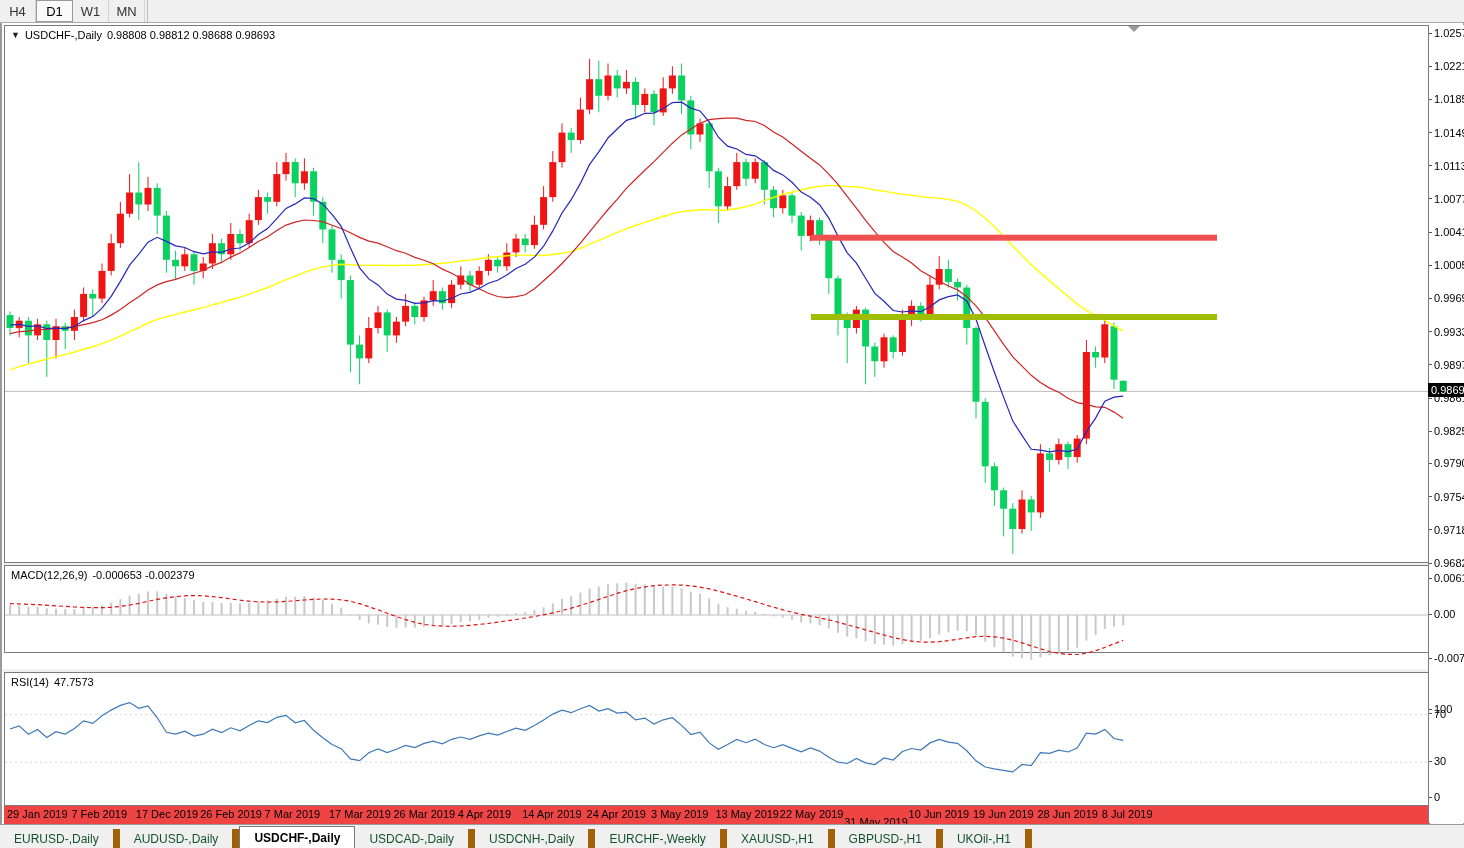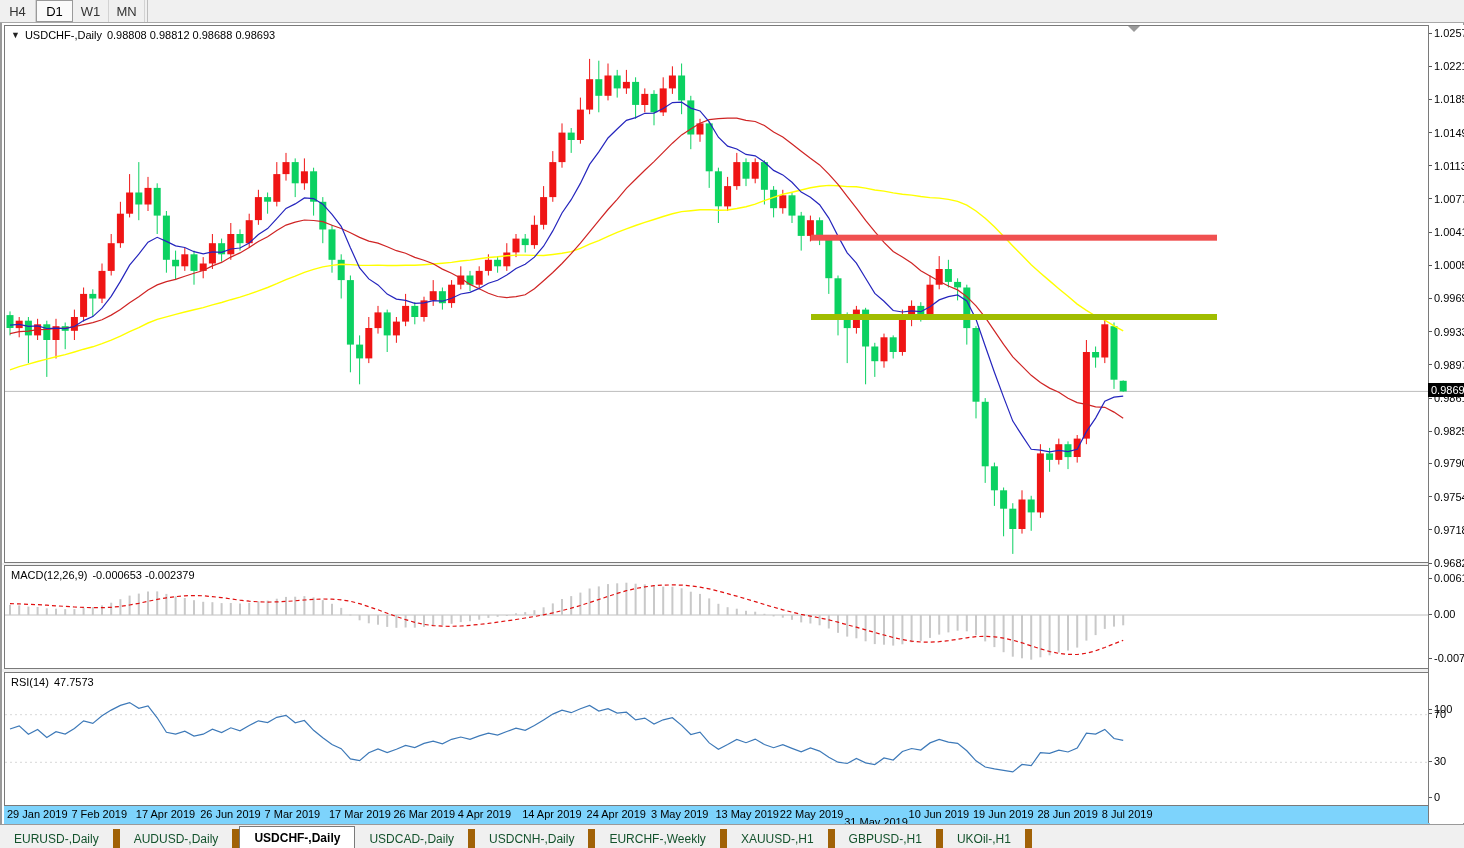--- a/index.html
+++ b/index.html
@@ -27,21 +27,21 @@
   .axiscol{position:absolute;left:1428px;top:25px;width:36px;height:798px;background:#fff;
     border-left:1px solid #7a7a7a;box-sizing:border-box;}
   .tick{position:absolute;left:0;width:36px;font-size:11px;color:#000;display:flex;align-items:center;height:12px;}
   .tick .dash{width:3px;height:1px;background:#555;margin-right:2px;flex:0 0 auto;}
   .pricetag{position:absolute;left:1428px;width:36px;height:14px;background:#000;color:#fff;
     font-size:11px;display:flex;align-items:center;padding-left:3px;box-sizing:border-box;z-index:8;}
   
   .shiftmark{position:absolute;width:0;height:0;border-left:6px solid transparent;
     border-right:6px solid transparent;border-top:6px solid #9a9a9a;z-index:6;}
   
-  .dateaxis{position:absolute;left:2px;top:805px;width:1426px;height:18px;background:#7dd3fc;}
+  .dateaxis{position:absolute;left:2px;top:805px;width:1426px;height:18px;background:#ef4444;}
   .datelabel{position:absolute;top:2px;font-size:11px;color:#000;white-space:nowrap;}
   
   .tabbar{position:absolute;left:0;top:824px;width:1464px;height:24px;background:#f0f0f0;
     border-top:1px solid #9a9a9a;display:flex;align-items:flex-end;}
   .tab{height:20px;padding:0 14px;display:flex;align-items:center;font-size:12px;color:#14532d;
     border-right:7px solid #a16207;cursor:pointer;white-space:nowrap;}
   .tab.active{background:#fff;border:1px solid #7a7a7a;border-bottom:none;color:#000;
     font-weight:bold;height:22px;}
 </style>
 </head>
@@ -317,21 +317,21 @@
           <polyline points="5,307.6 14.2,305.7 23.4,305.1 32.599999999999994,303.6 41.8,303.5 51,302.4 60.199999999999996,302.0 69.39999999999999,300.7 78.6,298.7 87.8,296.6 97,293.7 106.19999999999999,289.1 115.39999999999999,283.6 124.6,276.7 133.79999999999998,270.8 143,263.9 152.2,258.9 161.39999999999998,255.7 170.6,253.4 179.79999999999998,250.2 189,247.3 198.2,244.5 207.39999999999998,239.9 216.6,236.4 225.79999999999998,231.1 234.99999999999997,226.9 244.2,221.4 253.39999999999998,215.4 262.59999999999997,210.8 271.79999999999995,204.6 281,199.1 290.2,196.1 299.4,194.0 308.59999999999997,194.5 317.79999999999995,195.7 327,199.3 336.2,202.5 345.4,206.8 354.59999999999997,211.4 363.79999999999995,215.1 373,217.1 382.2,220.7 391.4,224.7 400.59999999999997,227.2 409.79999999999995,231.4 418.99999999999994,234.2 428.2,237.8 437.4,243.1 446.59999999999997,247.2 455.79999999999995,252.3 464.99999999999994,258.4 474.2,262.8 483.4,267.2 492.59999999999997,270.5 501.79999999999995,271.6 510.99999999999994,270.6 520.1999999999999,268.8 529.4,262.8 538.5999999999999,254.7 547.8,246.5 557,237.5 566.1999999999999,227.7 575.4,217.1 584.5999999999999,205.8 593.8,194.7 603,183.5 612.1999999999999,173.3 621.4,162.3 630.5999999999999,153.3 639.8,144.2 649,135.6 658.1999999999999,126.4 667.4,117.2 676.5999999999999,108.9 685.8,103.0 695,97.3 704.1999999999999,93.6 713.4,92.7 722.5999999999999,92.1 731.8,92.1 741,94.4 750.1999999999999,95.5 759.4,99.5 768.5999999999999,106.0 777.8,111.0 786.9999999999999,118.0 796.1999999999999,125.3 805.4,132.3 814.5999999999999,138.9 823.8,148.2 832.9999999999999,158.4 842.1999999999999,170.4 851.4,182.1 860.5999999999999,194.4 869.8,205.7 878.9999999999999,216.4 888.1999999999999,225.4 897.4,231.1 906.5999999999999,237.1 915.8,244.7 924.9999999999999,250.0 934.1999999999999,255.3 943.4,260.0 952.5999999999999,263.9 961.8,270.6 970.9999999999999,279.9 980.1999999999999,291.4 989.4,304.9 998.5999999999999,318.4 1007.8,330.9 1016.9999999999999,340.1 1026.1999999999998,349.3 1035.3999999999999,356.5 1044.6,362.1 1053.8,366.3 1063,372.3 1072.1999999999998,376.6 1081.3999999999999,378.3 1090.6,380.8 1099.8,381.3 1109,386.1 1118.1999999999998,392.2 " fill="none" stroke="#cf2424" stroke-width="1.2"></polyline>
           <polyline points="5,299.1 14.2,298.3 23.4,300.3 32.599999999999994,299.9 41.8,302.5 51,302.1 60.199999999999996,302.6 69.39999999999999,300.5 78.6,294.6 87.8,290.6 97,282.2 106.19999999999999,270.4 115.39999999999999,255.4 124.6,239.2 133.79999999999998,228.2 143,216.1 152.2,211.3 161.39999999999998,215.4 170.6,219.9 179.79999999999998,221.5 189,225.7 198.2,227.9 207.39999999999998,225.9 216.6,226.4 225.79999999999998,223.0 234.99999999999997,222.0 244.2,216.9 253.39999999999998,208.6 262.59999999999997,202.6 271.79999999999995,192.7 281,182.4 290.2,177.9 299.4,171.9 308.59999999999997,172.6 317.79999999999995,178.2 327,188.3 336.2,200.3 345.4,221.8 354.59999999999997,241.9 363.79999999999995,252.9 373,258.9 382.2,268.1 391.4,273.1 400.59999999999997,274.4 409.79999999999995,277.4 418.99999999999994,276.8 428.2,274.7 437.4,275.2 446.59999999999997,272.2 455.79999999999995,268.0 464.99999999999994,266.3 474.2,262.4 483.4,257.2 492.59999999999997,254.2 501.79999999999995,249.1 510.99999999999994,242.5 520.1999999999999,238.2 529.4,231.1 538.5999999999999,220.2 547.8,204.9 557,187.0 566.1999999999999,173.7 575.4,157.4 584.5999999999999,138.4 593.8,125.9 603,112.0 612.1999999999999,103.0 621.4,94.4 630.5999999999999,91.6 639.8,87.3 649,87.1 658.1999999999999,82.6 667.4,76.6 676.5999999999999,76.2 685.8,82.1 695,84.9 704.1999999999999,95.9 713.4,111.2 722.5999999999999,120.1 731.8,123.0 741,128.4 750.1999999999999,129.8 759.4,136.0 768.5999999999999,144.4 777.8,148.9 786.9999999999999,156.3 796.1999999999999,166.1 805.4,171.2 814.5999999999999,178.7 823.8,192.1 832.9999999999999,210.1 842.1999999999999,226.8 851.4,237.1 860.5999999999999,252.3 869.8,267.4 878.9999999999999,275.3 888.1999999999999,284.5 897.4,286.0 906.5999999999999,284.9 915.8,285.7 924.9999999999999,280.8 934.1999999999999,273.9 943.4,270.7 952.5999999999999,269.0 961.8,275.0 970.9999999999999,293.3 980.1999999999999,320.0 989.4,346.3 998.5999999999999,371.1 1007.8,395.1 1016.9999999999999,409.3 1026.1999999999998,423.3 1035.3999999999999,424.1 1044.6,425.8 1053.8,424.4 1063,425.7 1072.1999999999998,423.3 1081.3999999999999,405.6 1090.6,392.1 1099.8,375.1 1109,371.2 1118.1999999999998,370.1 " fill="none" stroke="#2525bd" stroke-width="1.2"></polyline>
           <rect x="806" y="208.7" width="406" height="6" fill="#f05050"></rect>
           <rect x="806" y="288.0" width="406" height="6" fill="#a0bd00"></rect>
         </svg>
       </div>
     <div class="shiftmark" style="left:1126px;top:3px;"></div>
 
     <div class="sep" style="top:540px;height:2px;"></div>
 
-    <div class="pane" id="macdPane" style="left:2px;top:542px;width:1426px;height:104px;">
+    <div class="pane" id="macdPane" style="left:2px;top:542px;width:1426px;height:88px;">
       <div class="pane-label">
         <span>MACD(12,26,9)</span><span class="vals">-0.000653 -0.002379</span>
       </div>
     <svg width="1424" height="102">
           <line x1="0" x2="1424" y1="49" y2="49" stroke="#c0c0c0" stroke-width="1"></line>
           <rect x="4.0" y="38.9" width="2" height="10.1" fill="#c9c9c9"></rect>
           <rect x="13.2" y="39.4" width="2" height="9.6" fill="#c9c9c9"></rect>
           <rect x="22.4" y="40.6" width="2" height="8.4" fill="#c9c9c9"></rect>
           <rect x="31.6" y="41.0" width="2" height="8.0" fill="#c9c9c9"></rect>
           <rect x="40.8" y="42.3" width="2" height="6.7" fill="#c9c9c9"></rect>
@@ -465,22 +465,22 @@
     <svg width="1424" height="131">
           <line x1="0" x2="1424" y1="41.7" y2="41.7" stroke="#d8d8d8" stroke-width="1" stroke-dasharray="2 3"></line>
           <line x1="0" x2="1424" y1="89.3" y2="89.3" stroke="#d8d8d8" stroke-width="1" stroke-dasharray="2 3"></line>
           <polyline points="5,56.0 14.2,52.9 23.4,61.3 32.599999999999994,56.5 41.8,64.5 51,58.7 60.199999999999996,61.0 69.39999999999999,55.5 78.6,47.9 87.8,50.4 97,42.8 106.19999999999999,37.1 115.39999999999999,32.4 124.6,29.6 133.79999999999998,35.3 143,32.9 152.2,44.8 161.39999999999998,59.3 170.6,61.1 179.79999999999998,58.2 189,63.1 198.2,61.2 207.39999999999998,56.2 216.6,59.6 225.79999999999998,54.8 234.99999999999997,57.8 244.2,52.5 253.39999999999998,47.8 262.59999999999997,49.5 271.79999999999995,44.3 281,42.3 290.2,49.8 299.4,47.5 308.59999999999997,57.3 317.79999999999995,64.7 327,71.6 336.2,75.7 345.4,85.9 354.59999999999997,87.7 363.79999999999995,79.7 373,75.9 382.2,79.6 391.4,76.2 400.59999999999997,72.5 409.79999999999995,74.5 418.99999999999994,70.4 428.2,68.2 437.4,70.8 446.59999999999997,66.3 455.79999999999995,64.0 464.99999999999994,66.4 474.2,62.9 483.4,60.2 492.59999999999997,62.1 501.79999999999995,58.5 510.99999999999994,55.2 520.1999999999999,57.4 529.4,52.5 538.5999999999999,46.9 547.8,41.1 557,37.1 566.1999999999999,39.7 575.4,35.7 584.5999999999999,32.4 593.8,38.1 603,35.7 612.1999999999999,40.1 621.4,39.2 630.5999999999999,46.9 639.8,45.1 649,51.0 658.1999999999999,46.8 667.4,44.7 676.5999999999999,52.4 685.8,61.5 695,59.2 704.1999999999999,69.9 713.4,76.2 722.5999999999999,71.5 731.8,66.4 741,69.7 750.1999999999999,66.1 759.4,71.5 768.5999999999999,74.7 777.8,71.7 786.9999999999999,75.4 796.1999999999999,78.9 805.4,74.9 814.5999999999999,78.1 823.8,84.3 832.9999999999999,89.2 842.1999999999999,90.5 851.4,85.4 860.5999999999999,89.9 869.8,91.6 878.9999999999999,85.0 888.1999999999999,87.0 897.4,78.5 906.5999999999999,75.5 915.8,77.0 924.9999999999999,69.9 934.1999999999999,66.5 943.4,69.1 952.5999999999999,70.3 961.8,77.8 970.9999999999999,87.8 980.1999999999999,94.0 989.4,95.9 998.5999999999999,97.3 1007.8,98.9 1016.9999999999999,91.5 1026.1999999999998,92.7 1035.3999999999999,79.6 1044.6,80.4 1053.8,77.2 1063,79.0 1072.1999999999998,75.0 1081.3999999999999,60.2 1090.6,61.1 1099.8,56.4 1109,65.5 1118.1999999999998,67.3 " fill="none" stroke="#3d79b8" stroke-width="1.2"></polyline>
         </svg>
       </div>
 
     <div class="dateaxis" id="dateAxis" style="top:782px;border-top:1px solid #7a7a7a;">
         <div class="datelabel" style="left: 3px;">29 Jan 2019</div>
         <div class="datelabel" style="left: 67.4px;">7 Feb 2019</div>
-        <div class="datelabel" style="left: 131.8px;">17 Apr 2019</div>
-        <div class="datelabel" style="left: 196.2px;">26 Jun 2019</div>
+        <div class="datelabel" style="left: 131.8px;">17 Dec 2019</div>
+        <div class="datelabel" style="left: 196.2px;">26 Feb 2019</div>
         <div class="datelabel" style="left: 260.6px;">7 Mar 2019</div>
         <div class="datelabel" style="left: 325px;">17 Mar 2019</div>
         <div class="datelabel" style="left: 389.4px;">26 Mar 2019</div>
         <div class="datelabel" style="left: 453.8px;">4 Apr 2019</div>
         <div class="datelabel" style="left: 518.2px;">14 Apr 2019</div>
         <div class="datelabel" style="left: 582.6px;">24 Apr 2019</div>
         <div class="datelabel" style="left: 647px;">3 May 2019</div>
         <div class="datelabel" style="left: 711.4px;">13 May 2019</div>
         <div class="datelabel" style="left: 775.8px;">22 May 2019</div>
         <div class="datelabel" style="left: 840.2px; margin-top: 8px;">31 May 2019</div>

